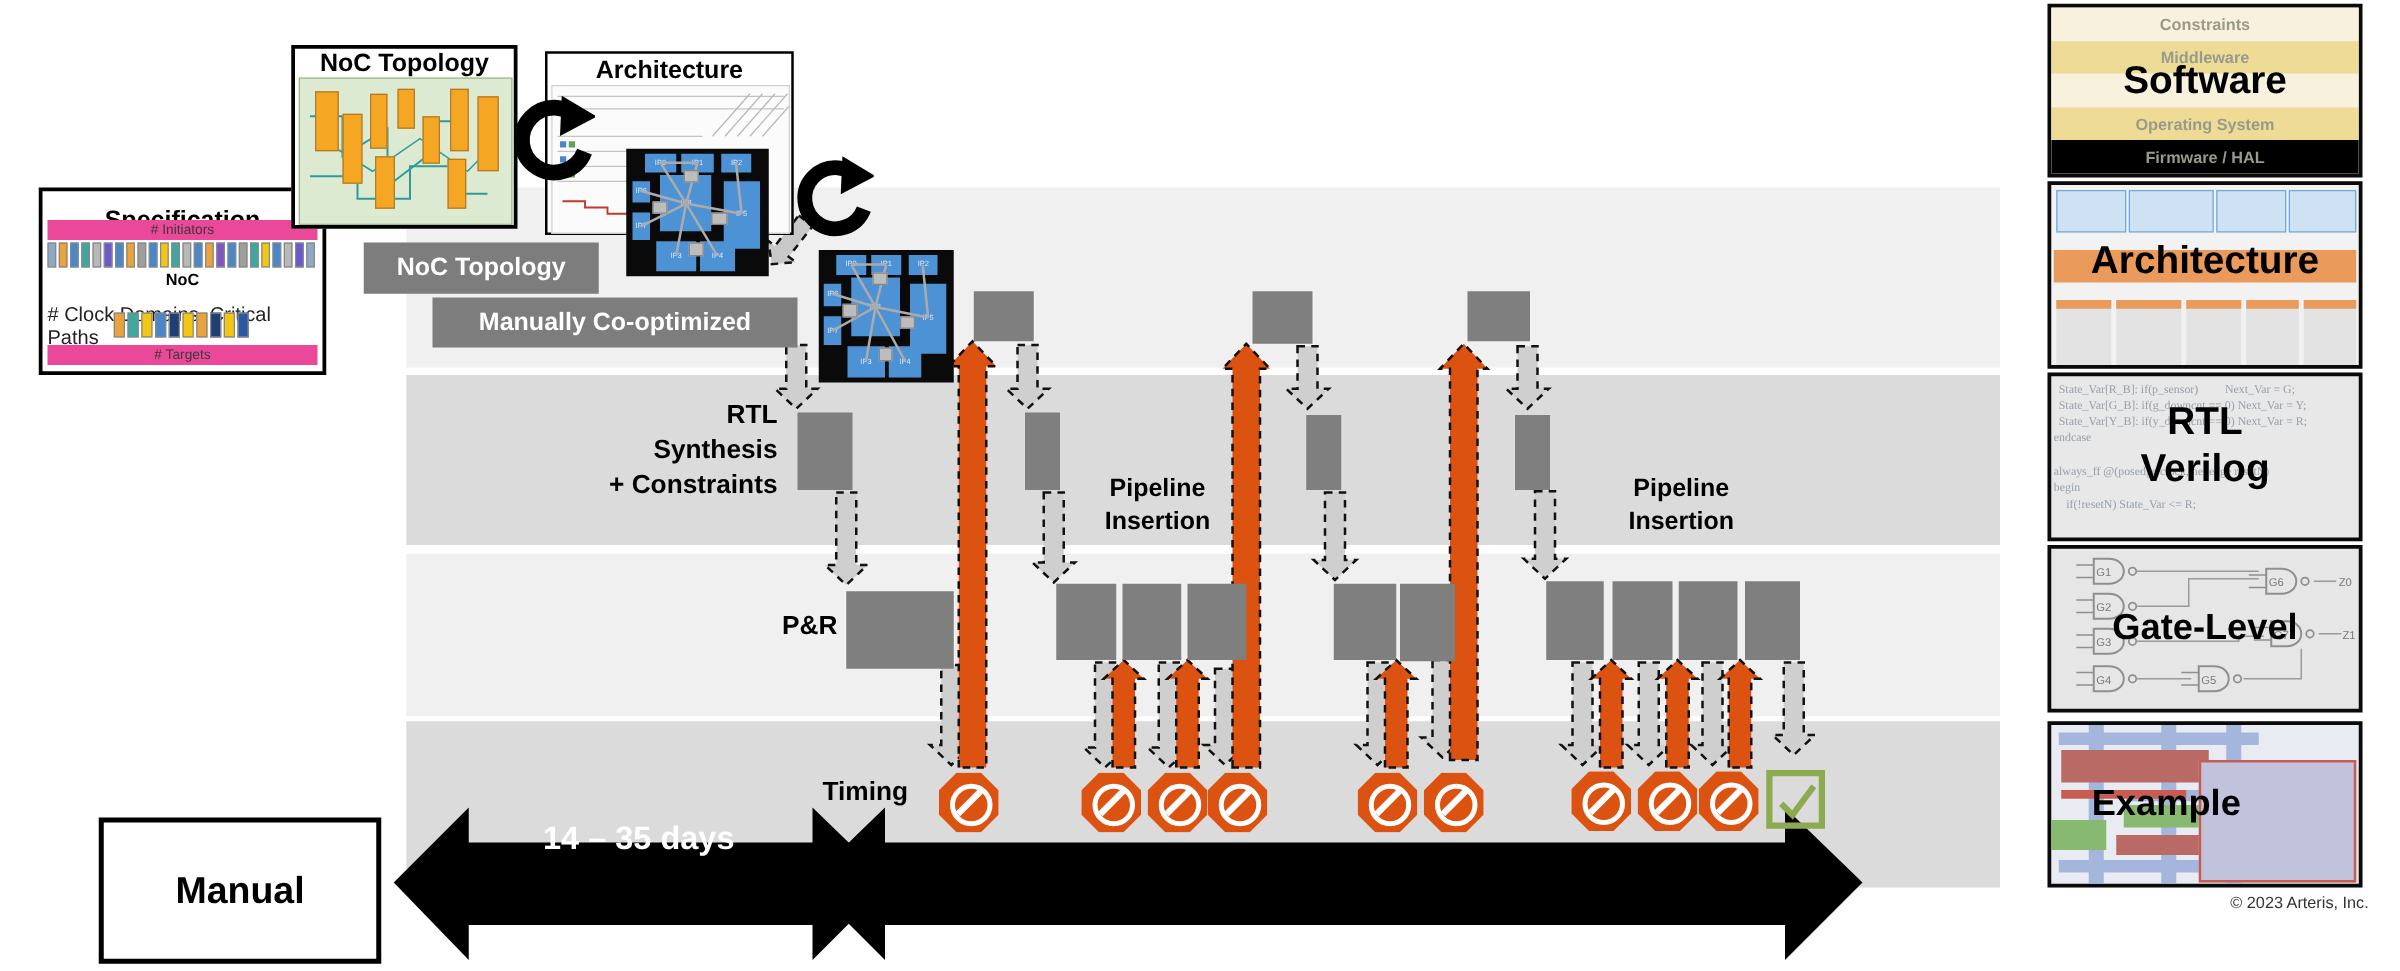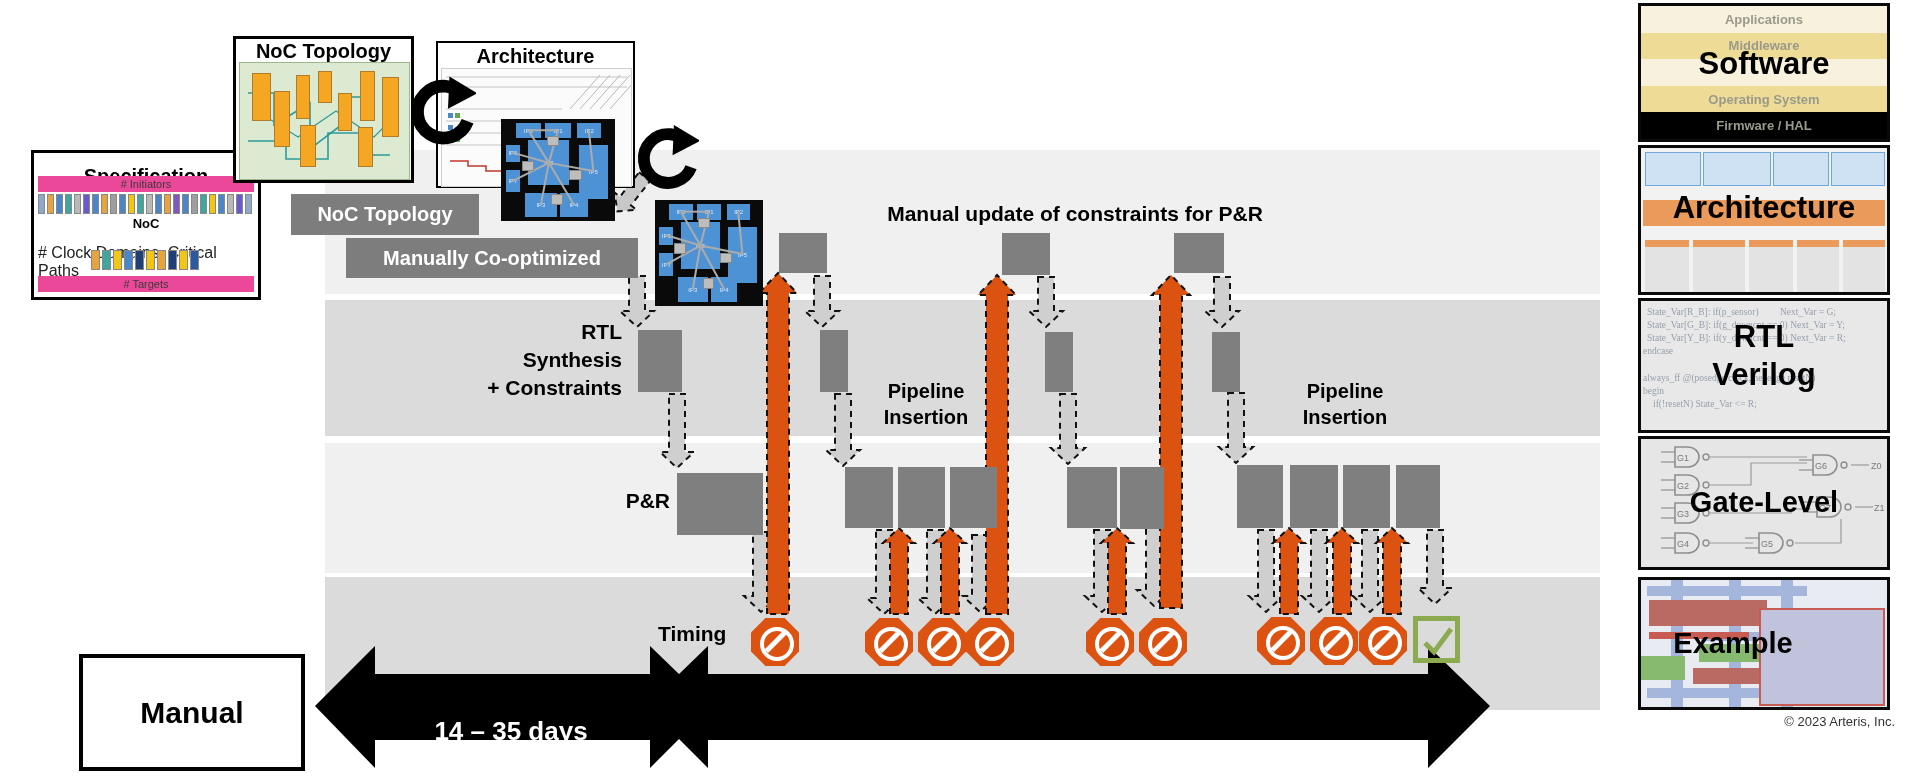--- a/index.html
+++ b/index.html
@@ -242,21 +242,20 @@
   </svg>
   <svg class="abs" style="left:633px;top:120px" width="66" height="76" viewBox="0 0 100 100">
     <path d="M 84 30 A 37 37 0 1 0 88 64" fill="none" stroke="#000" stroke-width="18"></path>
     <polygon points="62,0 102,24 60,46" fill="#000"></polygon>
   </svg>
 
   <div class="tag" style="left:291px;top:194px;width:188px;height:41px">NoC Topology</div>
   <div class="tag" style="left:346px;top:238px;width:292px;height:40px">Manually Co-optimized</div>
 
 
-  <div class="flowlbl" style="left:845px;top:202px;width:460px;text-align:center;font-size:21px">Manual update of constraints for P&amp;R</div>
   <div class="flowlbl" style="left:400px;top:318px;width:222px;text-align:right;font-size:21px;line-height:28px">
     <div>RTL</div>
     <div>Synthesis</div>
     <div>+ Constraints</div>
   </div>
   <div class="flowlbl" style="left:590px;top:489px;width:80px;text-align:right;font-size:21px">P&amp;R</div>
   <div class="flowlbl" style="left:658px;top:622px;width:92px;font-size:21px">Timing</div>
   <div class="flowlbl" style="left:856px;top:378px;width:140px;text-align:center;font-size:20px;line-height:26px">
     <div>Pipeline</div>
     <div>Insertion</div>
@@ -266,25 +265,25 @@
     <div>Insertion</div>
   </div>
 
   <div class="checkbox" style="left:1413px;top:616px;width:47px;height:47px">
     <svg width="37" height="37">
         <polyline points="7,22 16,31 33,8" fill="none" stroke="#8CAA4F" stroke-width="5"></polyline>
       </svg>
   </div>
 
   <div class="manualbox" style="left:79px;top:654px;width:226px;height:117px">Manual</div>
-  <div class="phase" style="left:372px;top:716px;width:278px">14 – 35 days</div>
+  <div class="phase" style="left:372px;top:655px;width:278px">14 – 35 days</div>
 
   <div class="sbox" style="left:1638px;top:3px;width:252px;height:139px;display:flex;flex-direction:column;background:#F7F1DD">
     <div id="sw-bands" style="display:flex;flex-direction:column;flex:1">
-        <div class="swband" style="background: rgb(247, 241, 221);">Applications</div>
+        <div class="swband" style="background: rgb(247, 241, 221);">Constraints</div>
         <div class="swband" style="background: rgb(238, 220, 150);">Middleware</div>
         <div class="swband" style="background: rgb(247, 241, 221);"></div>
         <div class="swband" style="background: rgb(238, 220, 150);">Operating System</div>
         <div class="swband" style="background: #000000;">Firmware / HAL</div>
       </div>
   </div>
   <div class="sbig" style="top:46px;left:1638px;width:252px;font-size:31px">Software</div>
 
   <div class="sbox" style="left:1638px;top:145px;width:252px;height:150px;background:#F2F2F2">
     <div class="abs" style="left:4px;top:4px;width:54px;height:32px;background:#CFE2F3;border:1px solid #6FA8DC"></div>

